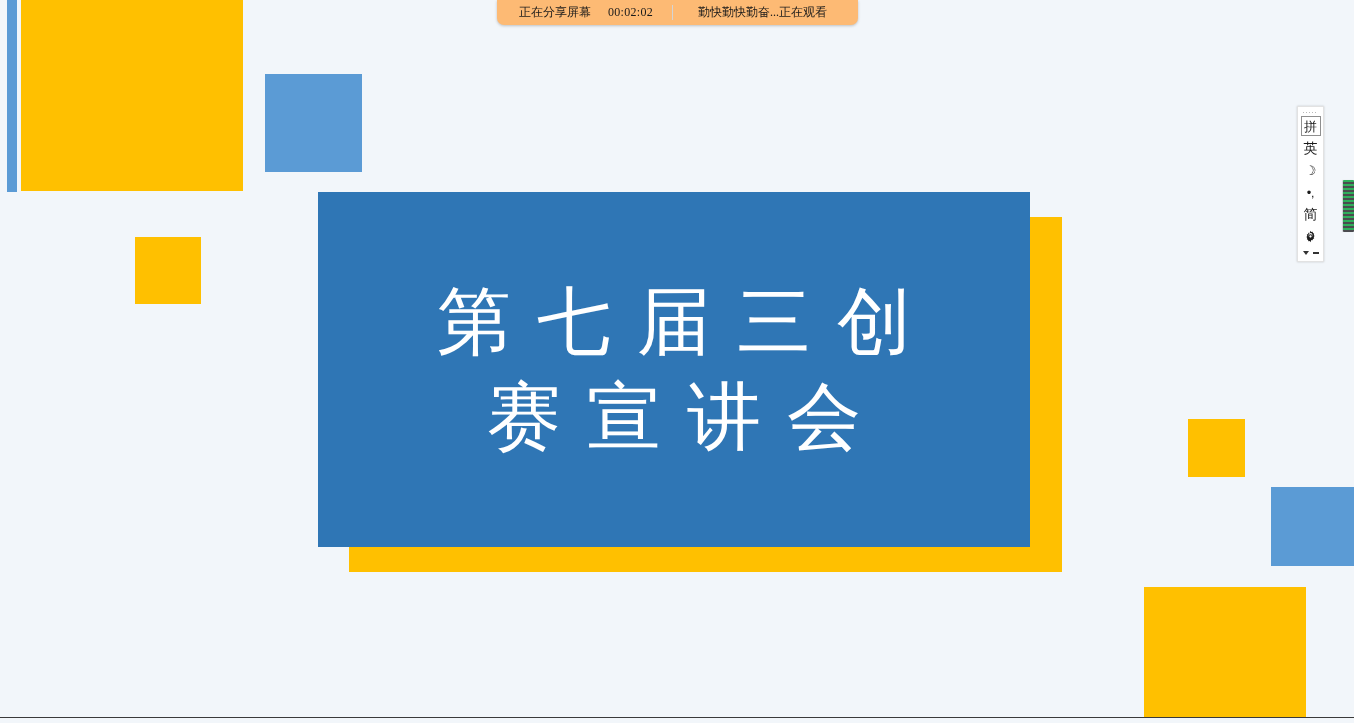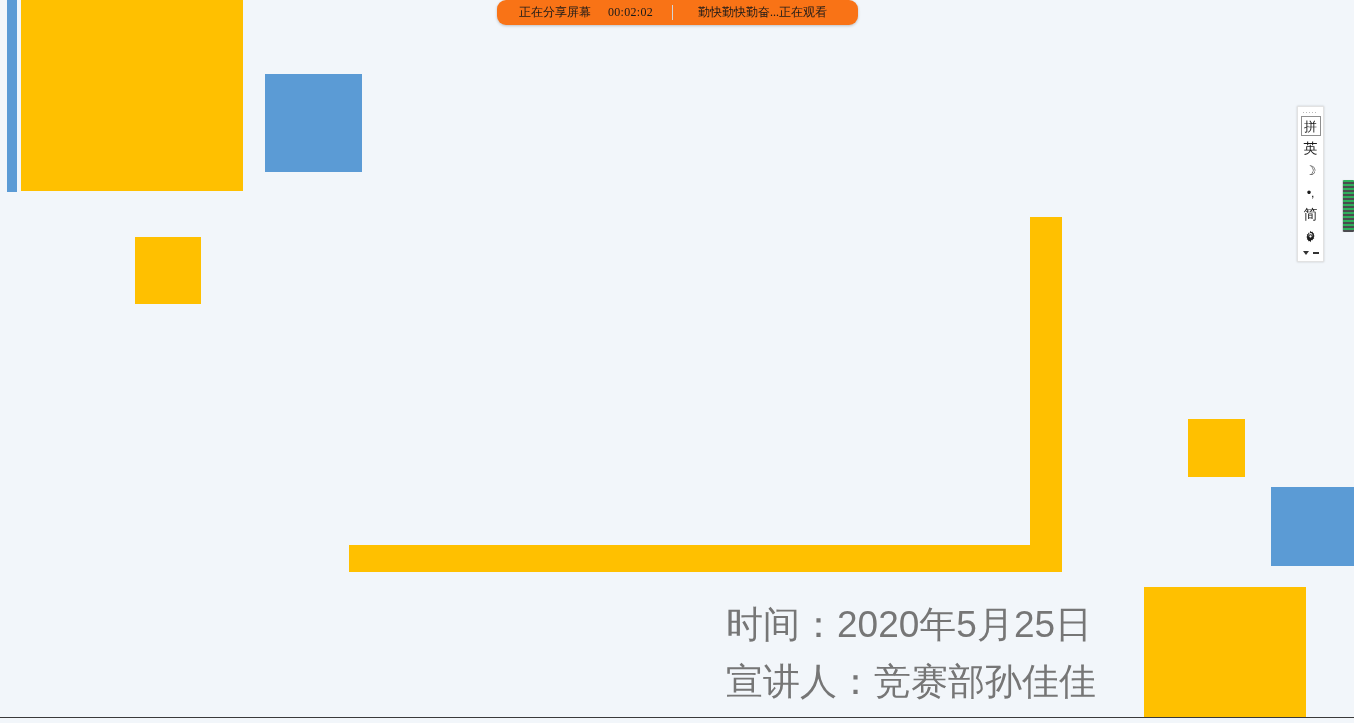--- a/index.html
+++ b/index.html
@@ -120,30 +120,29 @@
     line-height: 1.55;
     white-space: nowrap;
     color: #767676;
   }
 
   
   #top-bar {
     position: absolute;
     left: 497px; top: 0;
     width: 361px; height: 25px;
-    background: #f97316;
+    background: #fdba74;
     border-bottom-left-radius: 7px;
     border-bottom-right-radius: 7px;
     box-shadow: 0 1px 3px rgba(0,0,0,0.22);
     display: flex;
     align-items: center;
     font-size: 12px;
     color: #1a1a1a;
     overflow: hidden;
-    border-radius: 9px;
   }
   #top-bar .seg {
     display: flex;
     align-items: center;
     height: 100%;
   }
   #share-status {
     padding-left: 22px;
   }
   #share-timer {
@@ -268,25 +267,25 @@
     <div class="shape sq-blue-top"></div>
     <div class="shape sq-yellow-small-left"></div>
 
     <div class="shape rect-yellow-tall"></div>
     <div class="shape rect-yellow-bottom-strip"></div>
 
     <div class="shape sq-yellow-small-right"></div>
     <div class="shape sq-blue-bottom"></div>
     <div class="shape sq-yellow-big-bottom"></div>
 
-
-    <div id="subtitle-block">
-      <div class="subtitle-line">时间：2020年5月25日</div>
-      <div class="subtitle-line">宣讲人：竞赛部孙佳佳</div>
+    <div id="title-card">
+      <div class="title-line">第七届三创</div>
+      <div class="title-line">赛宣讲会</div>
     </div>
+
 
   </div>
 
   <div id="top-bar">
     <span class="seg" id="share-status">正在分享屏幕</span>
     <span class="seg" id="share-timer">00:02:02</span>
     <span id="top-bar-divider"></span>
     <span class="seg" id="viewer-status">勤快勤快勤奋...正在观看</span>
   </div>
 

